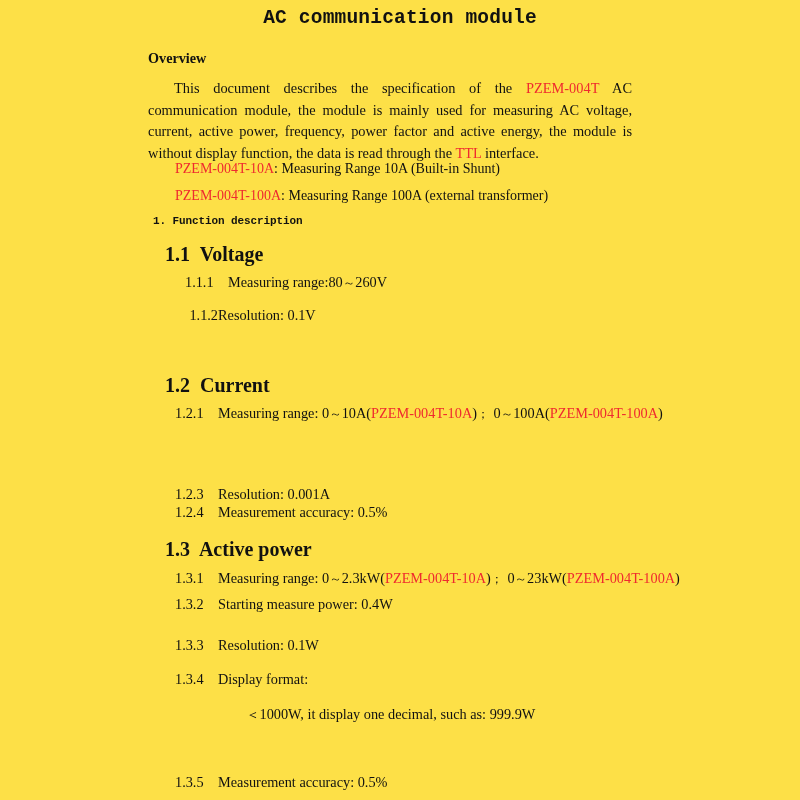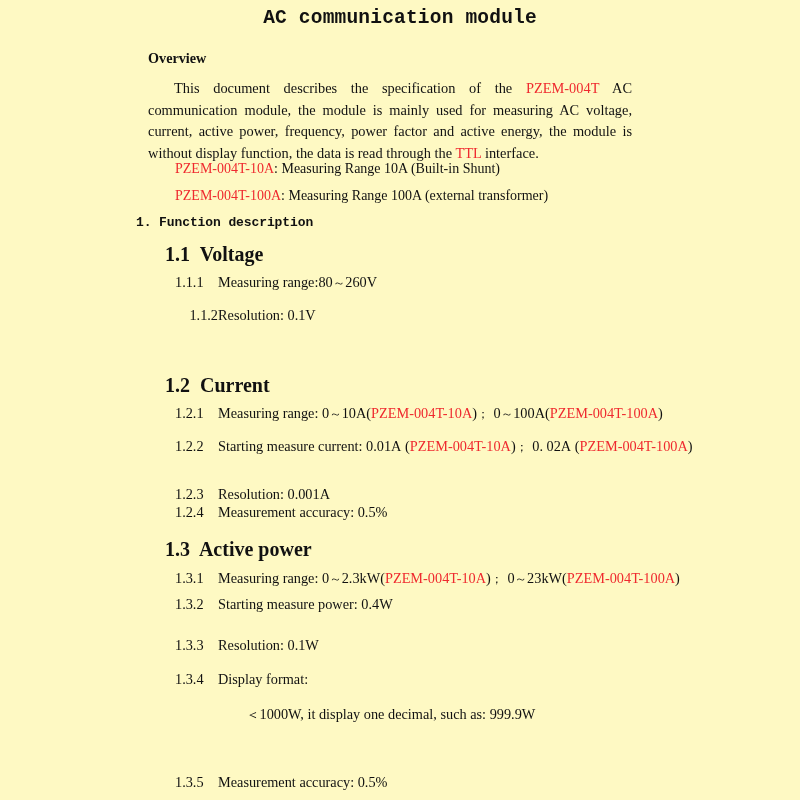--- a/index.html
+++ b/index.html
@@ -16,21 +16,21 @@
     color: #000000;
     -webkit-font-smoothing: antialiased;
   }
 
   .page {
     position: absolute;
     left: 0;
     top: 0;
     width: 800px;
     height: 800px;
-    background: #fef9c3;
+    background: #fde047;
   }
 
   
   .doc-title {
     position: absolute;
     left: 0;
     top: 7px;
     width: 800px;
     text-align: center;
     font-family: "Liberation Mono", "DejaVu Sans Mono", monospace;
@@ -76,25 +76,25 @@
   .model-line {
     left: 175px;
     font-size: 14px;
   }
   .m1 { top: 160px; }
   .m2 { top: 187px; }
 
   
   .h1 {
     position: absolute;
-    left: 136px;
+    left: 153px;
     top: 215px;
     font-family: "Liberation Mono", "DejaVu Sans Mono", monospace;
     font-weight: bold;
-    font-size: 13px;
+    font-size: 11px;
     letter-spacing: -0.1px;
     color: #111111;
     white-space: pre;
   }
 
   
   .h2 {
     position: absolute;
     left: 165px;
     font-weight: bold;
@@ -142,30 +142,29 @@
   <div class="para"><span class="indent"></span><span>This document describes the specification of the </span><span class="red">PZEM-004T</span><span> AC communication module, the module is mainly used for measuring AC voltage, current, active power, frequency, power factor and active energy, the module is without display function, the data is read through the </span><span class="red">TTL</span><span> interface.</span></div>
 
   <div class="ln model-line m1"><span class="red">PZEM-004T-10A</span><span>: </span><span>Measuring Range 10A (Built-in Shunt)</span></div>
 
   <div class="ln model-line m2"><span class="red">PZEM-004T-100A</span><span>: </span><span>Measuring Range 100A (external transformer)</span></div>
 
   <div class="h1">1. Function description</div>
 
   <div class="h2" style="top:243px;">1.1  Voltage</div>
 
-  <div class="clause" style="top:274px;"><span class="num">1.1.1</span><span>Measuring range:80</span><span class="tilde">～</span><span>260V</span></div>
+  <div class="clause" style="top:274px;margin-left:10px;"><span class="num">1.1.1</span><span>Measuring range:80</span><span class="tilde">～</span><span>260V</span></div>
 
   <div class="clause" style="top:307px;text-align:right;"><span class="num">1.1.2</span><span>Resolution: 0.1V</span></div>
 
 
   <div class="h2" style="top:374px;">1.2  Current</div>
 
   <div class="clause" style="top:405px;"><span class="num">1.2.1</span><span>Measuring range:  0</span><span class="tilde">～</span><span>10A</span>(<span class="red">PZEM-004T-10A</span>)<span class="semi">；</span><span>  0</span><span class="tilde">～</span><span>100A</span>(<span class="red">PZEM-004T-100A</span>)</div>
 
-  <div class="clause" style="top:438px;"><span class="num">1.2.2</span><span>Starting measure current: 0.01A</span>&nbsp;(<span class="red">PZEM-004T-10A</span>)<span class="semi">；</span><span>  0. 02A</span>&nbsp;(<span class="red">PZEM-004T-100A</span>)</div>
 
   <div class="clause" style="top:486px;"><span class="num">1.2.3</span><span>Resolution: 0.001A</span></div>
 
   <div class="clause" style="top:504px;"><span class="num">1.2.4</span><span>Measurement accuracy: 0.5%</span></div>
 
   <div class="h2" style="top:538px;">1.3  Active power</div>
 
   <div class="clause" style="top:570px;"><span class="num">1.3.1</span><span>Measuring range:  0</span><span class="tilde">～</span><span>2.3kW</span>(<span class="red">PZEM-004T-10A</span>)<span class="semi">；</span><span>  0</span><span class="tilde">～</span><span>23kW</span>(<span class="red">PZEM-004T-100A</span>)</div>
 
   <div class="clause" style="top:596px;"><span class="num">1.3.2</span><span>Starting measure power: 0.4W</span></div>

